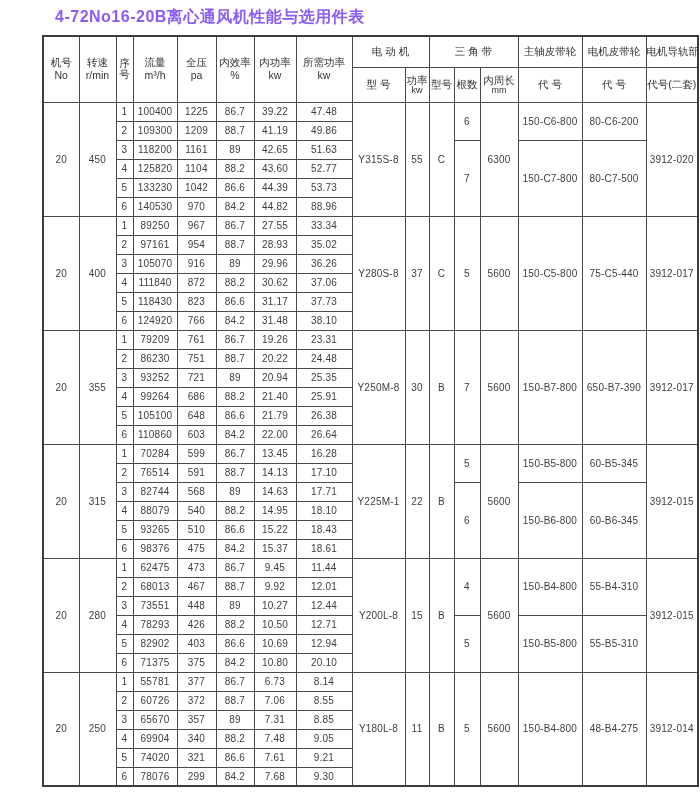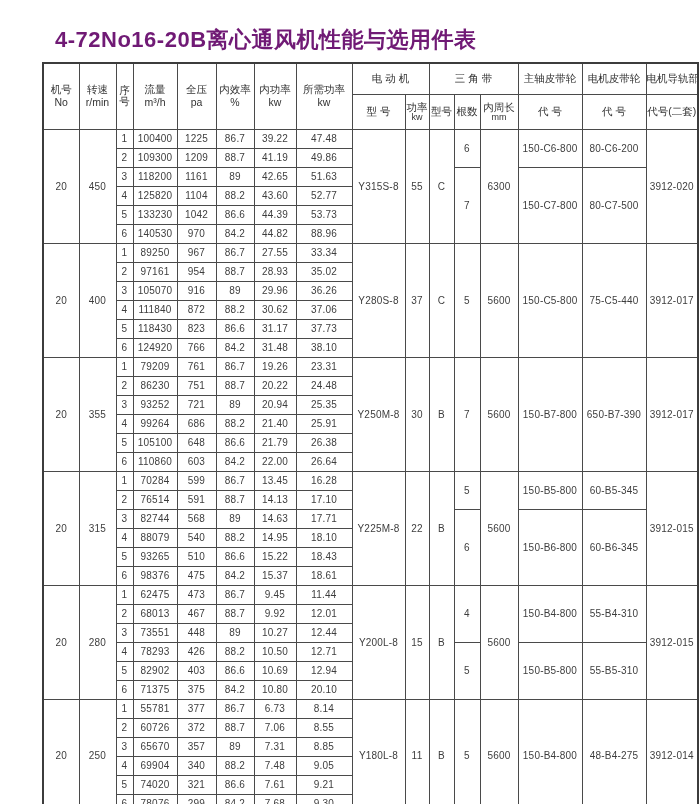--- a/index.html
+++ b/index.html
@@ -5,24 +5,24 @@
   * { box-sizing: border-box; }
   html, body {
     margin: 0; padding: 0;
     width: 700px; height: 804px;
     background: #ffffff;
     font-family: "Liberation Sans", "DejaVu Sans", sans-serif;
     color: #3a3a3a;
   }
   .page { padding: 5px 0 0 42px; }
   .title {
-    font-size: 22px;
+    font-size: 16px;
     font-weight: bold;
-    color: #701a75;
-    margin: 20px 0 7px 13px;
+    color: #8b5cf6;
+    margin: 2px 0 7px 13px;
     letter-spacing: 0.5px;
     white-space: nowrap;
   }
   table.spec {
     border-collapse: collapse;
     table-layout: fixed;
     width: 655px;
     border: 2px solid #3c3c3c;
   }
   table.spec th, table.spec td {
@@ -309,21 +309,21 @@
         </tr>
         <tr>
           <td rowspan="6">20</td>
           <td rowspan="6">315</td>
           <td>1</td>
           <td>70284</td>
           <td>599</td>
           <td>86.7</td>
           <td>13.45</td>
           <td>16.28</td>
-          <td rowspan="6">Y225M-8</td>
+          <td rowspan="6">Y225M-1</td>
           <td rowspan="6">22</td>
           <td rowspan="6">B</td>
           <td rowspan="2">5</td>
           <td rowspan="6">5600</td>
           <td rowspan="2">150-B5-800</td>
           <td rowspan="2">60-B5-345</td>
           <td rowspan="6">3912-015</td>
         </tr>
         <tr>
           <td>2</td>

